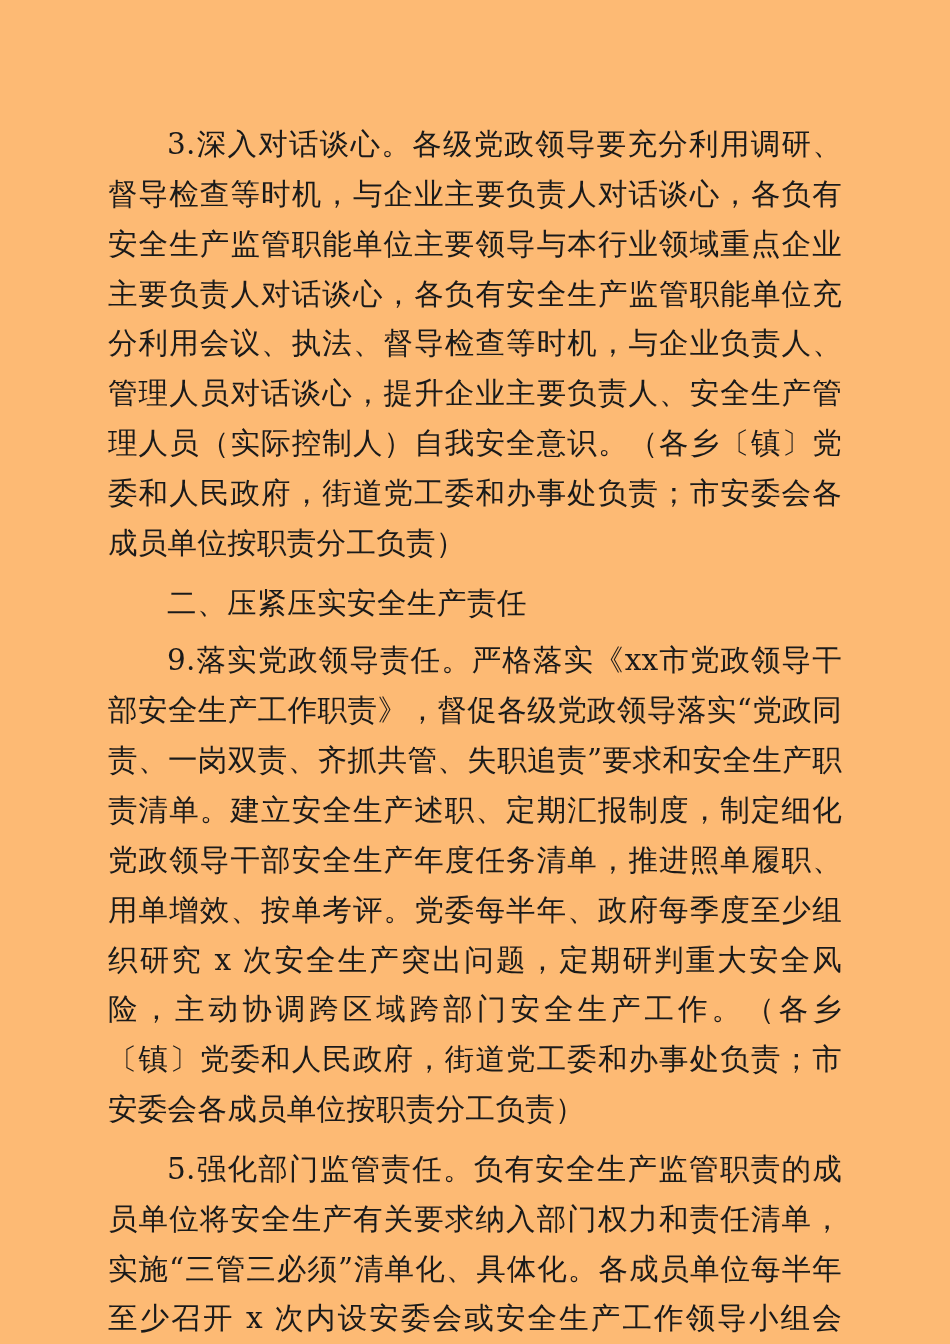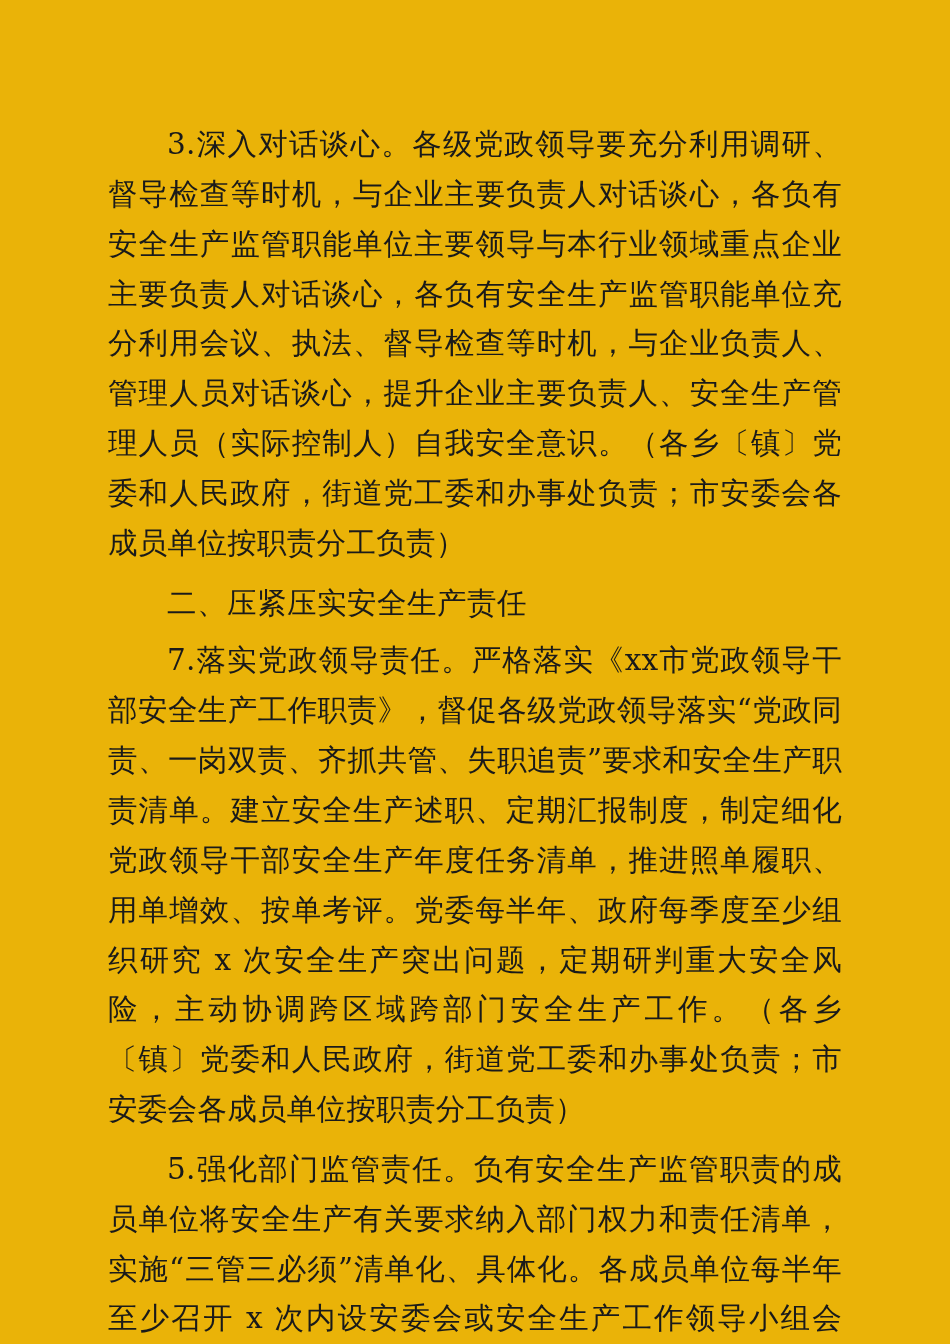--- a/index.html
+++ b/index.html
@@ -12,21 +12,21 @@
     height: 1344px;
     font-family: "DejaVu Serif", "Liberation Serif", serif;
     color: #1a1a1a;
     overflow: hidden;
   }
   .page {
     box-sizing: border-box;
     width: 950px;
     height: 1344px;
     padding: 120px 108px 60px 108px;
-    background: #eab308;
+    background: #fdba74;
   }
   .doc-body {
     font-size: 29.5px;
     line-height: 1.69;
     letter-spacing: 0.3px;
     text-align: justify;
     text-justify: inter-ideograph;
   }
   p.para {
     margin: 0 0 0 0;
@@ -49,20 +49,20 @@
   <div class="doc-body">
 
     <p class="para">3.深入对话谈心。各级党政领导要充分利用调研、督导检查等时机，与企业主要负责人对话谈心，各负有安全生产监管职能单位主要领导与本行业领域重点企业主要负责人对话谈心，各负有安全生产监管职能单位充分利用会议、执法、督导检查等时机，与企业负责人、管理人员对话谈心，提升企业主要负责人、安全生产管理人员（实际控制人）自我安全意识。（各乡〔镇〕党委和人民政府，街道党工委和办事处负责；市安委会各成员单位按职责分工负责）</p>
 
     <div class="spacer-sm"></div>
 
     <p class="heading">二、压紧压实安全生产责任</p>
 
     <div class="spacer-sm"></div>
 
-    <p class="para">7.落实党政领导责任。严格落实《xx市党政领导干部安全生产工作职责》，督促各级党政领导落实“党政同责、一岗双责、齐抓共管、失职追责”要求和安全生产职责清单。建立安全生产述职、定期汇报制度，制定细化党政领导干部安全生产年度任务清单，推进照单履职、用单增效、按单考评。党委每半年、政府每季度至少组织研究 x 次安全生产突出问题，定期研判重大安全风险，主动协调跨区域跨部门安全生产工作。（各乡〔镇〕党委和人民政府，街道党工委和办事处负责；市安委会各成员单位按职责分工负责）</p>
+    <p class="para">9.落实党政领导责任。严格落实《xx市党政领导干部安全生产工作职责》，督促各级党政领导落实“党政同责、一岗双责、齐抓共管、失职追责”要求和安全生产职责清单。建立安全生产述职、定期汇报制度，制定细化党政领导干部安全生产年度任务清单，推进照单履职、用单增效、按单考评。党委每半年、政府每季度至少组织研究 x 次安全生产突出问题，定期研判重大安全风险，主动协调跨区域跨部门安全生产工作。（各乡〔镇〕党委和人民政府，街道党工委和办事处负责；市安委会各成员单位按职责分工负责）</p>
 
     <div class="spacer-md"></div>
 
     <p class="para">5.强化部门监管责任。负有安全生产监管职责的成员单位将安全生产有关要求纳入部门权力和责任清单，实施“三管三必须”清单化、具体化。各成员单位每半年至少召开 x 次内设安委会或安全生产工作领导小组会议，专题研究解决安全生产重大问题。严格落实《xx市新兴行业领域安全生产职责清单》，</p>
 
   </div>
 </div>
 
 </body></html>

